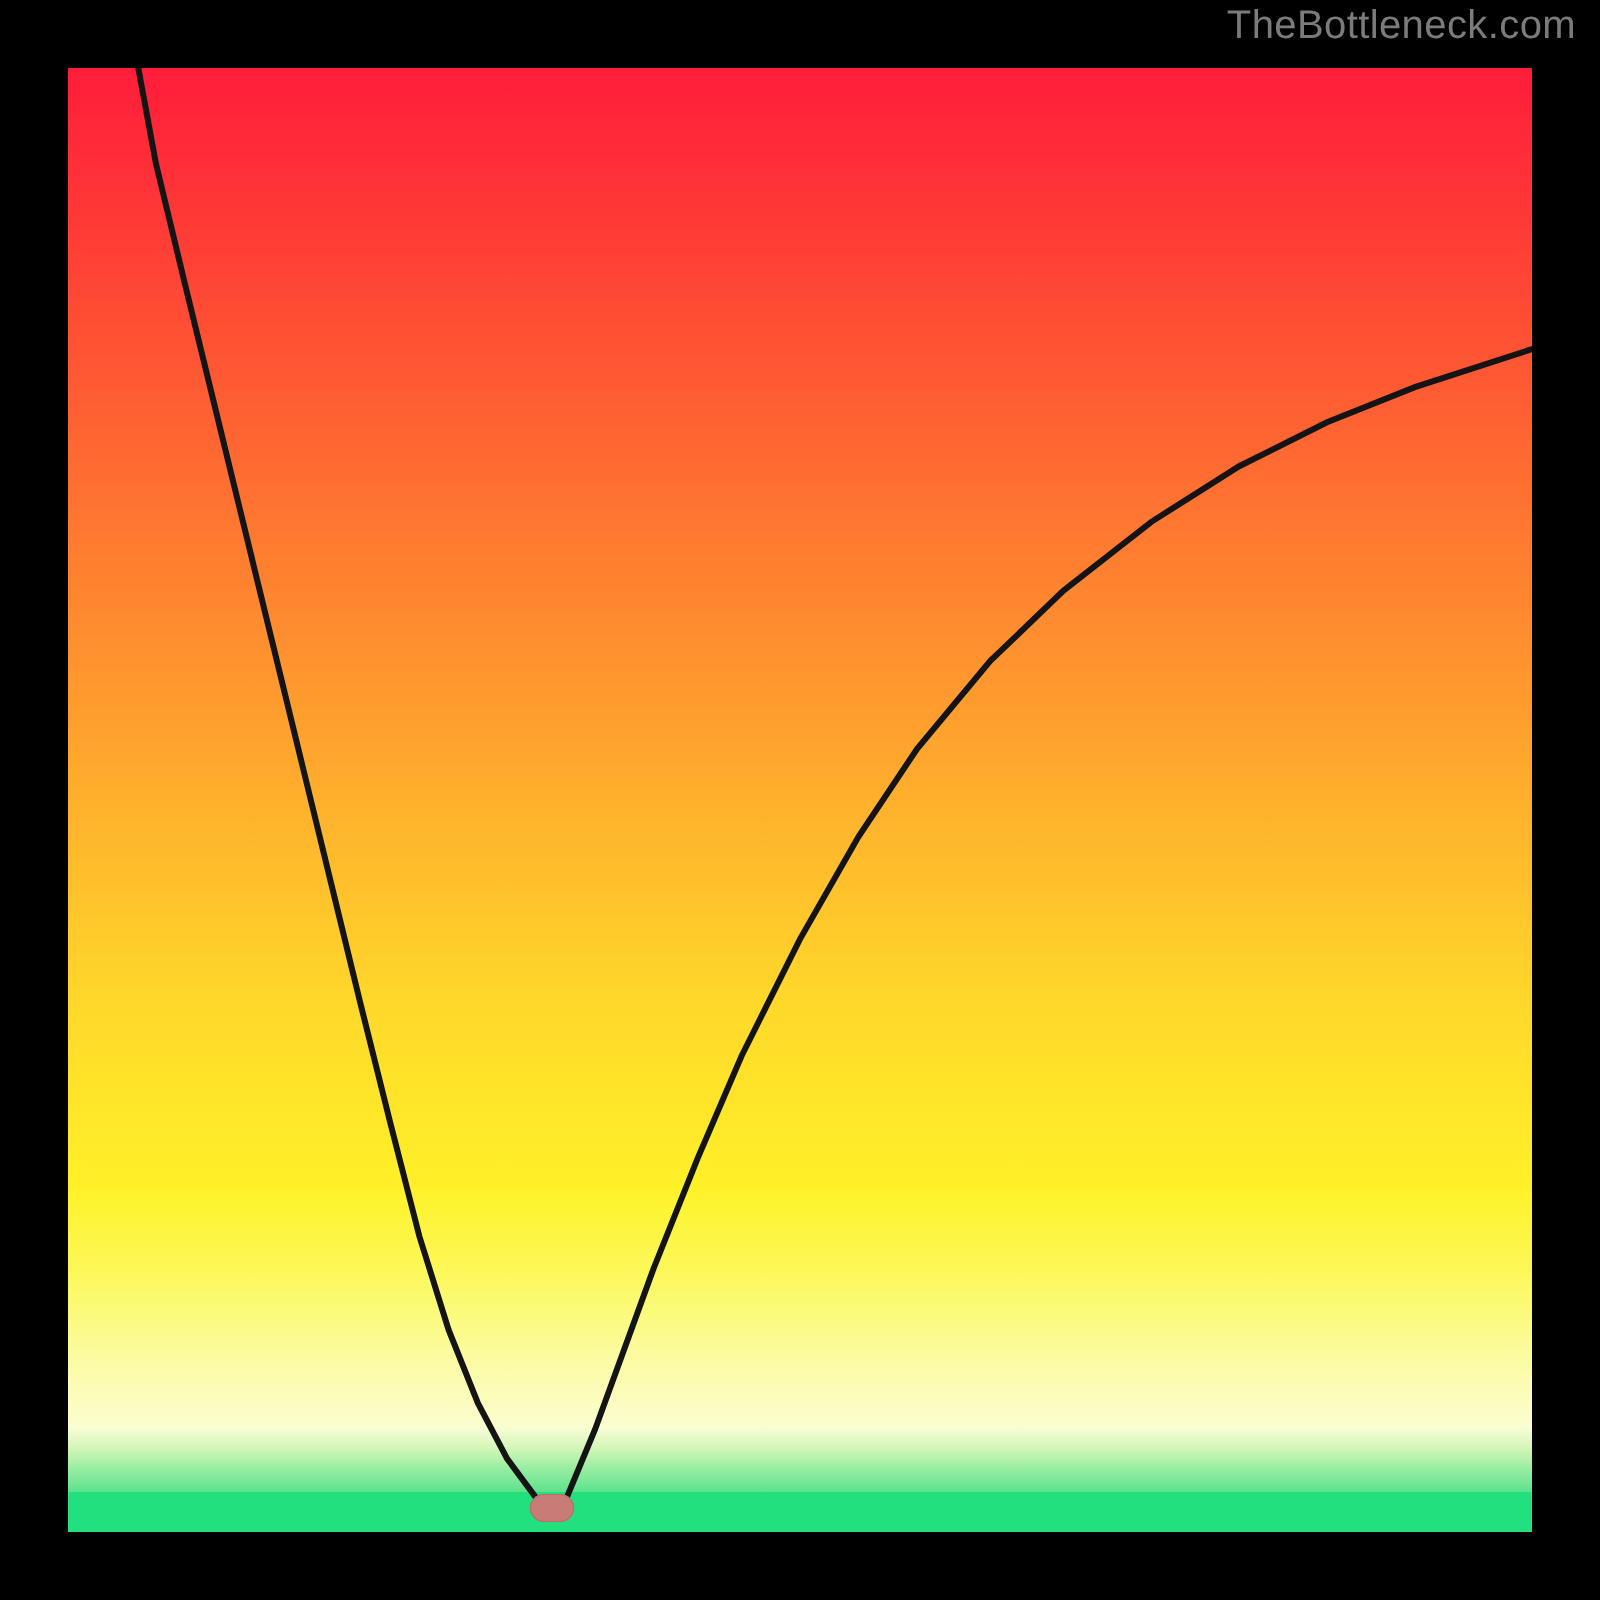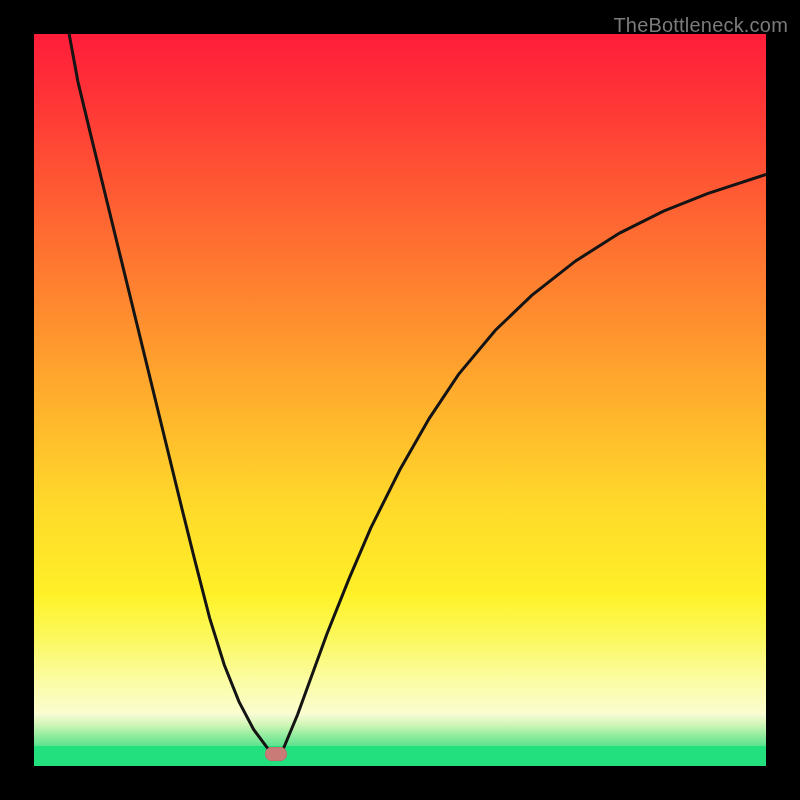--- a/index.html
+++ b/index.html
@@ -65,21 +65,21 @@
   }
   .grad-green {
     position: absolute;
     left: 0; right: 0;
     top: 712px;
     height: 20px;
     background: #23e07e;
   }
   .watermark {
     position: absolute;
-    top: 14px;
+    top: 2px;
     right: 12px;
     color: #7b7b7b;
     font-size: 20px;
     font-weight: 500;
     letter-spacing: 0.2px;
     user-select: none;
   }
   .curve-svg {
     position: absolute;
     left: 34px;

